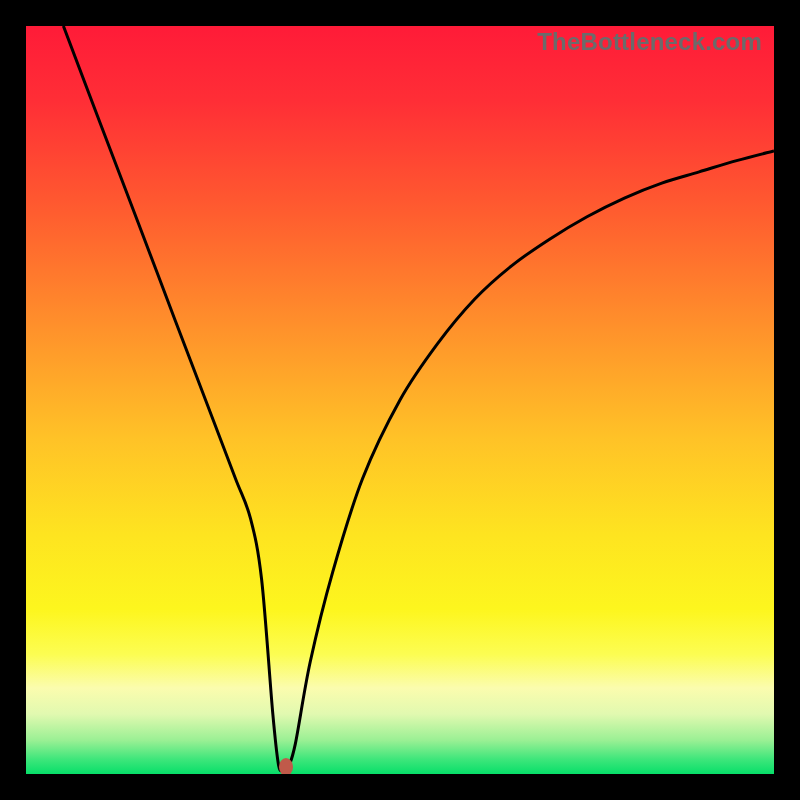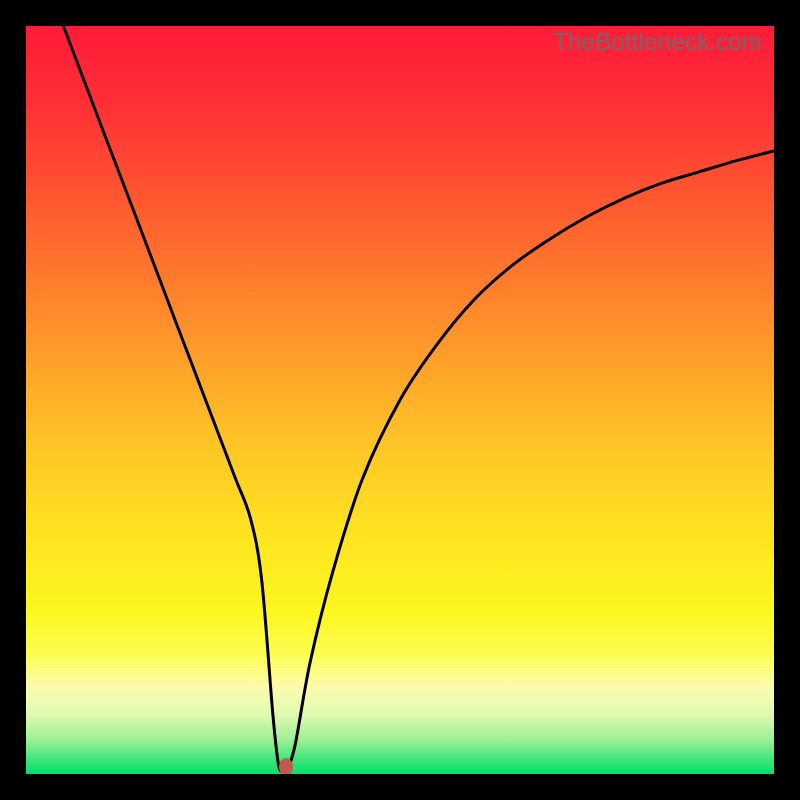--- a/index.html
+++ b/index.html
@@ -33,21 +33,21 @@
     top: 0;
     width: 100%;
     height: 100%;
   }
   .watermark {
     position: absolute;
     top: 2px;
     right: 12px;
     color: #6b6b6b;
     font-size: 24px;
-    font-weight: 400;
+    font-weight: 700;
     letter-spacing: 0.2px;
     user-select: none;
   }
   svg.curve {
     position: absolute;
     left: 0;
     top: 0;
     width: 100%;
     height: 100%;
     overflow: visible;

